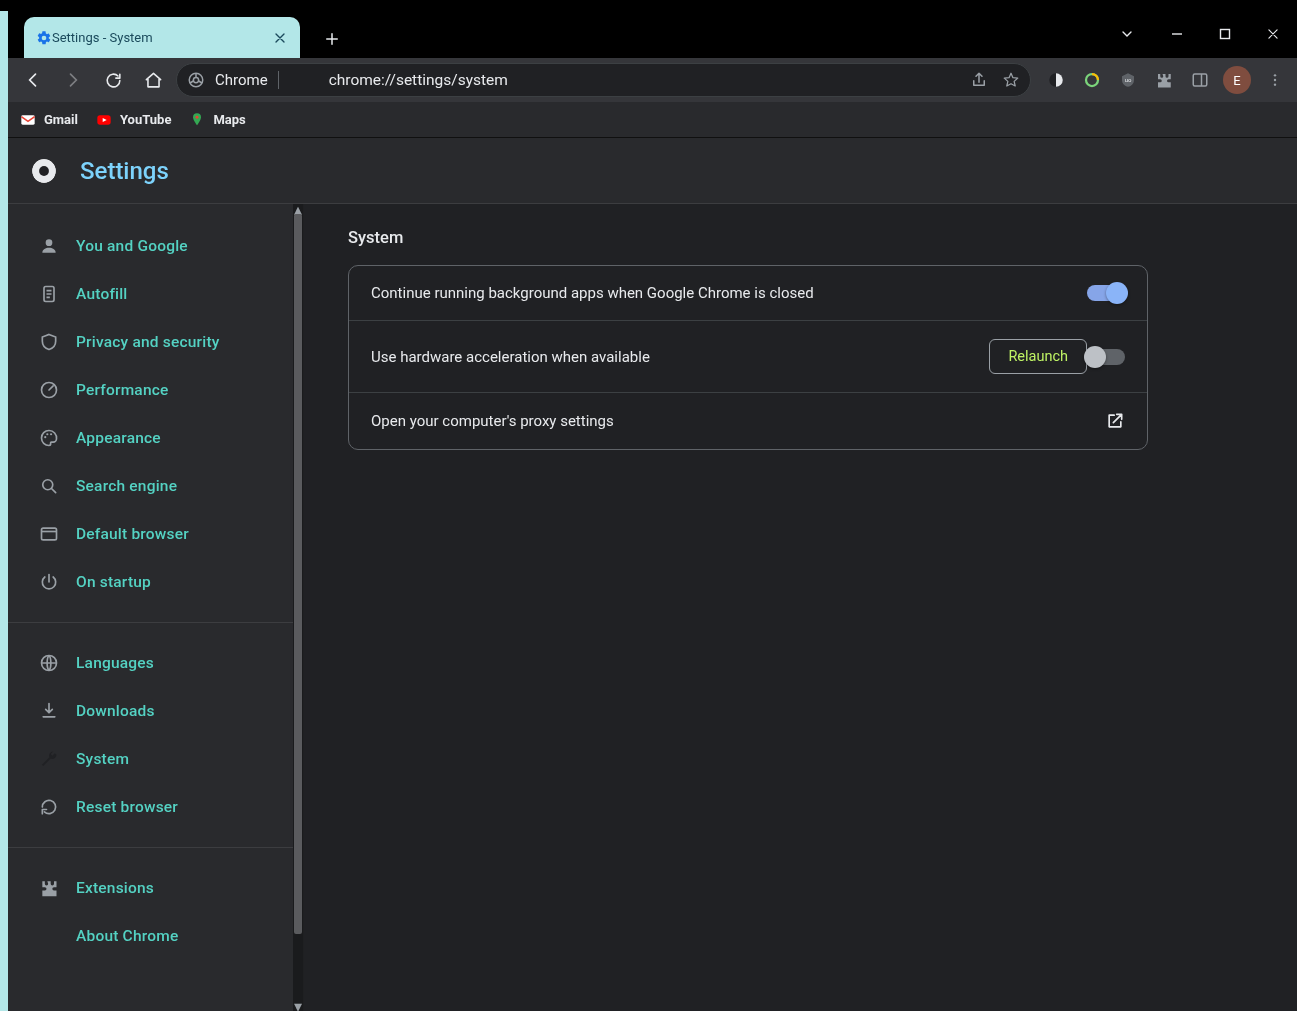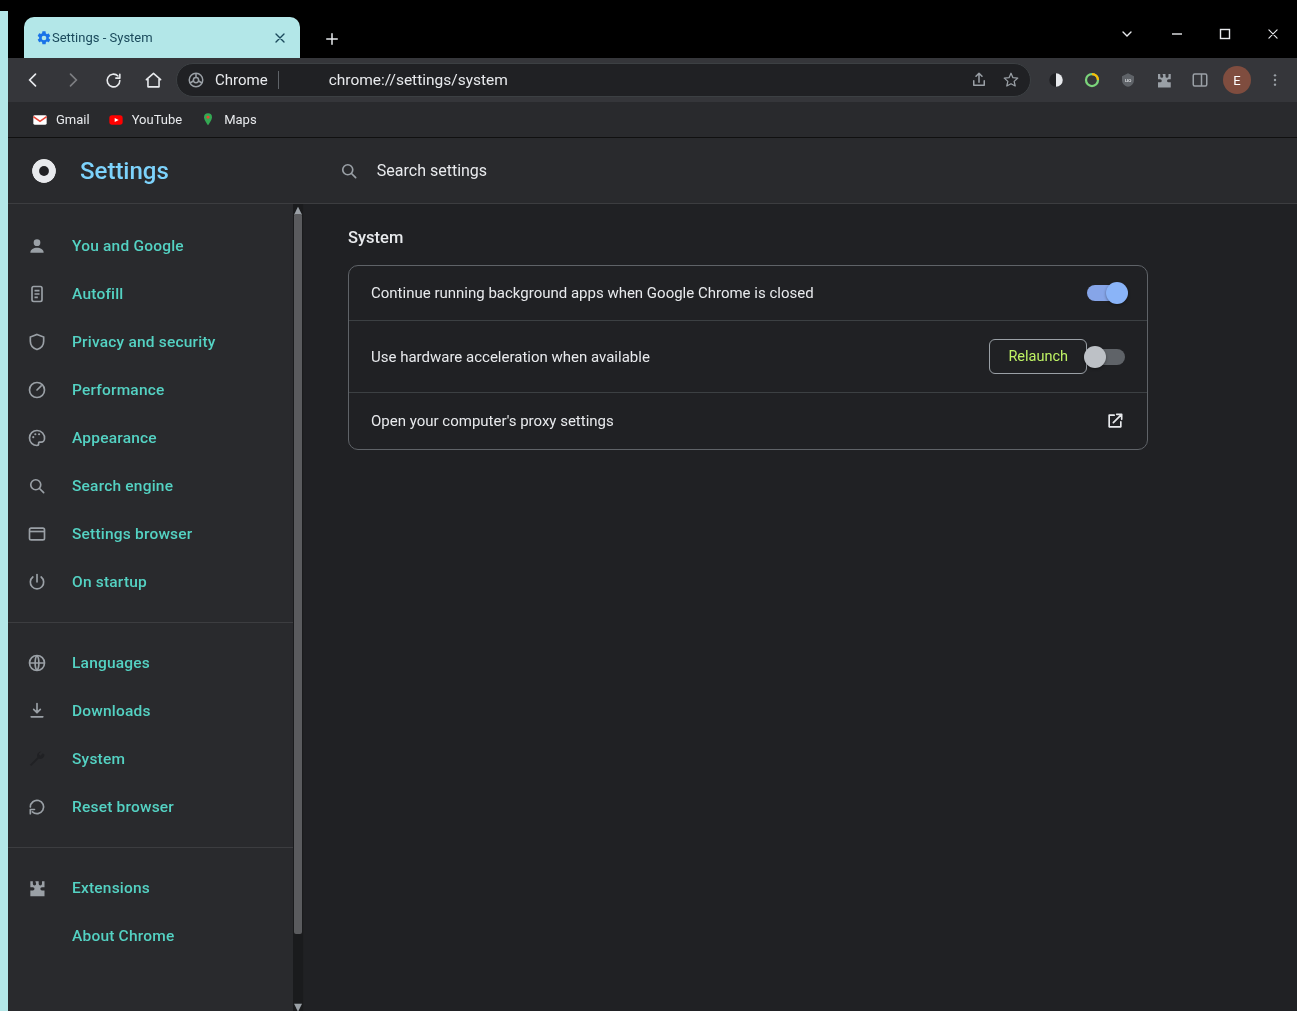--- a/index.html
+++ b/index.html
@@ -38,21 +38,21 @@
   .omni-chip { color:#e8eaed; font-size:15px; }
   .omni-url { color:#e8eaed; font-size:15.5px;margin-left:40px; }
   .omni-right { margin-left:auto; display:flex; align-items:center; gap:14px; color:#9aa0a6; }
 
   .ext-icons { display: flex; align-items: center; gap: 10px; margin-left: 6px; }
   .ext-icons .ic { width: 26px; height: 26px; display:flex; align-items:center; justify-content:center; color:#9aa0a6; }
   .avatar { width: 28px; height: 28px; border-radius: 50%; background: #7f4d3f; color: #fff; font-size: 13px; display:flex; align-items:center; justify-content:center; }
   .kebab { width: 28px; height: 28px; display:flex; align-items:center; justify-content:center; color:#9aa0a6; }
 
   
-  .bookmarks { position:absolute; top:102px; left:8px; right:0; height:36px; background:#292a2d; display:flex; align-items:center; padding:0 24px; gap:18px; border-bottom:1px solid #101010; }
+  .bookmarks { position:absolute; top:102px; left:8px; right:0; height:36px; background:#292a2d; display:flex; align-items:center; padding:0 12px; gap:18px; border-bottom:1px solid #101010;font-weight:bold; }
   .bm { display:flex; align-items:center; gap:8px; color:#e8eaed; font-size:13px; cursor:pointer; }
   .bm svg { flex:none; }
 
   
   .settings-header {
     position:absolute; top:138px; left:8px; right:0; height:66px; background:#292a2d;
     display:flex; align-items:center; padding:0 22px; border-bottom:1px solid #3c3d40;
   }
   .chrome-logo { width:28px; height:28px; margin-right:22px; }
   .settings-title { color:#7dd3fc; font-size:24px; font-weight:500; }
@@ -62,21 +62,21 @@
   .search-input::placeholder { color:#e8eaed; }
 
   
   .content { position:absolute; top:204px; left:8px; right:0; bottom:0; display:flex; background:#202124; }
 
   
   .sidebar { position:relative; width:296px; background:#292a2d; overflow:hidden; border-right:1px solid #1f2022; }
   .sidebar-scroll { position:absolute; top:0; left:0; right:10px; bottom:0; overflow-y:hidden; padding: 12px 0 0 0; }
   .side-group { padding: 6px 0; }
   .side-sep { height:1px; background:#3c3d40; margin: 10px 0; }
-  .side-item { display:flex; align-items:center; gap:24px; height:48px; padding:0 18px; color:#8ab4f8; cursor:pointer; }
+  .side-item { display:flex; align-items:center; gap:16px; height:48px; padding:0 18px; color:#8ab4f8; cursor:pointer;margin-left:12px; }
   .side-item .lbl { font-size:15.5px; font-weight:500; color:#54d2c3; letter-spacing:0.2px; }
   .side-ico { width:22px; height:22px; color:#9aa0a6; display:flex; align-items:center; justify-content:center; flex:none; }
 
   .scrollbar { position:absolute; top:0; right:0; width:10px; height:100%; background:#1a1b1d; }
   .scroll-thumb { position:absolute; top:10px; left:1px; width:8px; height:720px; background:#5a5b5e; border-radius:2px; }
   .scroll-arrow { position:absolute; left:0; width:10px; height:10px; color:#9aa0a6; display:flex; align-items:center; justify-content:center; }
   .scroll-arrow.up { top:0; }
   .scroll-arrow.down { bottom:0; }
 
   
@@ -249,27 +249,20 @@
 
 <div class="settings-header">
   <svg class="chrome-logo" viewBox="0 0 24 24">
       <circle cx="12" cy="12" r="10" fill="#fff"></circle>
       <circle cx="12" cy="12" r="10" fill="none" stroke="#202124" stroke-width="0"></circle>
       <circle cx="12" cy="12" r="10" fill="#e8eaed"></circle>
       <circle cx="12" cy="12" r="4.2" fill="#202124"></circle>
       <path d="M12 2a10 10 0 0 1 8.66 5H12" fill="none"></path>
     </svg>
   <div class="settings-title">Settings</div>
-  <div class="search-wrap">
-    <svg class="mag" width="20" height="20" viewBox="0 0 24 24">
-        <circle cx="10.5" cy="10.5" r="6" stroke="#9aa0a6" stroke-width="2" fill="none"></circle>
-        <path d="M20 20l-5-5" stroke="#9aa0a6" stroke-width="2" stroke-linecap="round"></path>
-      </svg>
-    <input class="search-input" placeholder="Search settings" style="">
-  </div>
 </div>
 
 <div class="content">
 
   <div class="sidebar">
     <div class="sidebar-scroll">
       <div class="side-group" id="sg0">
           <div class="side-item">
             <span class="side-ico">
               <svg width="20" height="20" viewBox="0 0 24 24">
@@ -325,21 +318,21 @@
             </span>
             <span class="lbl">Search engine</span>
           </div>
           <div class="side-item">
             <span class="side-ico">
               <svg width="20" height="20" viewBox="0 0 24 24">
                 <rect x="3" y="5" width="18" height="14" rx="2" fill="none" stroke="#9aa0a6" stroke-width="2"></rect>
                 <path d="M3 9h18" stroke="#9aa0a6" stroke-width="2"></path>
               </svg>
             </span>
-            <span class="lbl">Settings browser</span>
+            <span class="lbl">Default browser</span>
           </div>
           <div class="side-item">
             <span class="side-ico">
               <svg width="20" height="20" viewBox="0 0 24 24">
                 <path d="M12 3v9" stroke="#9aa0a6" stroke-width="2" stroke-linecap="round"></path>
                 <path d="M7 6a8 8 0 1 0 10 0" stroke="#9aa0a6" stroke-width="2" fill="none" stroke-linecap="round"></path>
               </svg>
             </span>
             <span class="lbl">On startup</span>
           </div>

